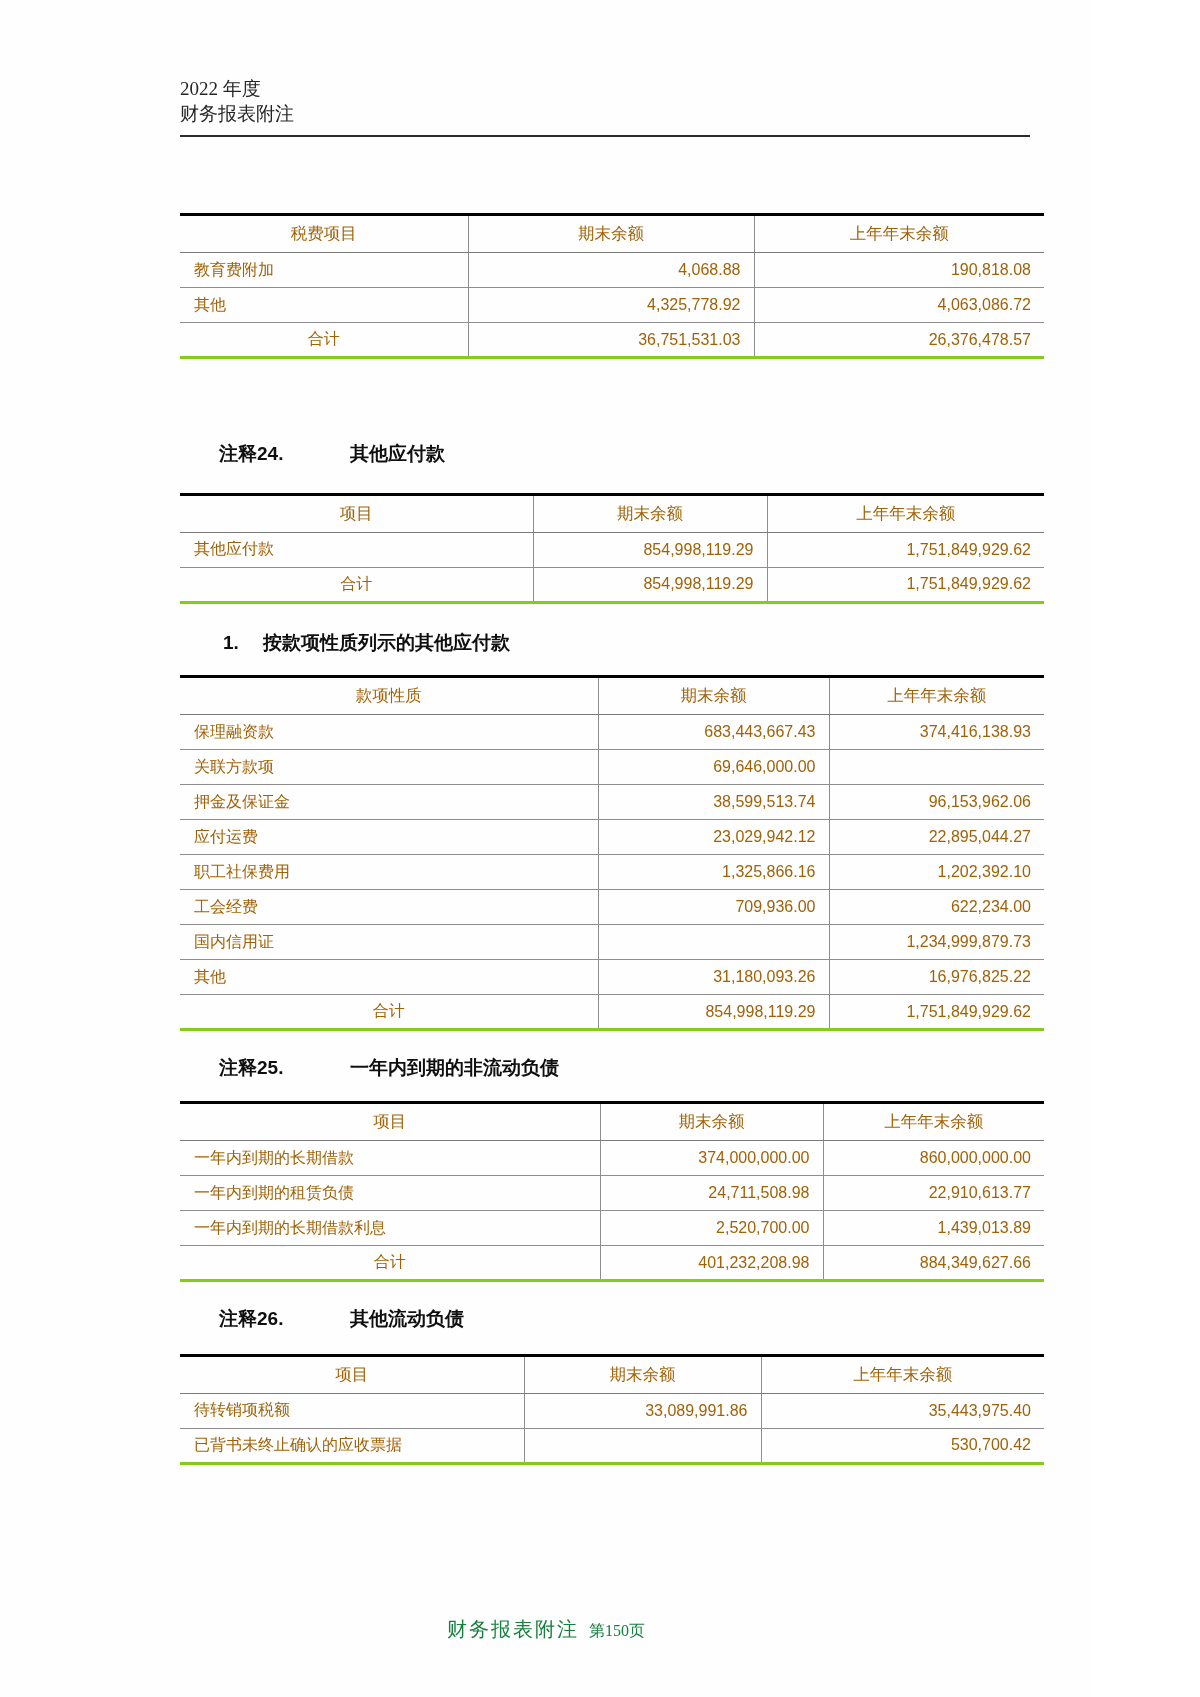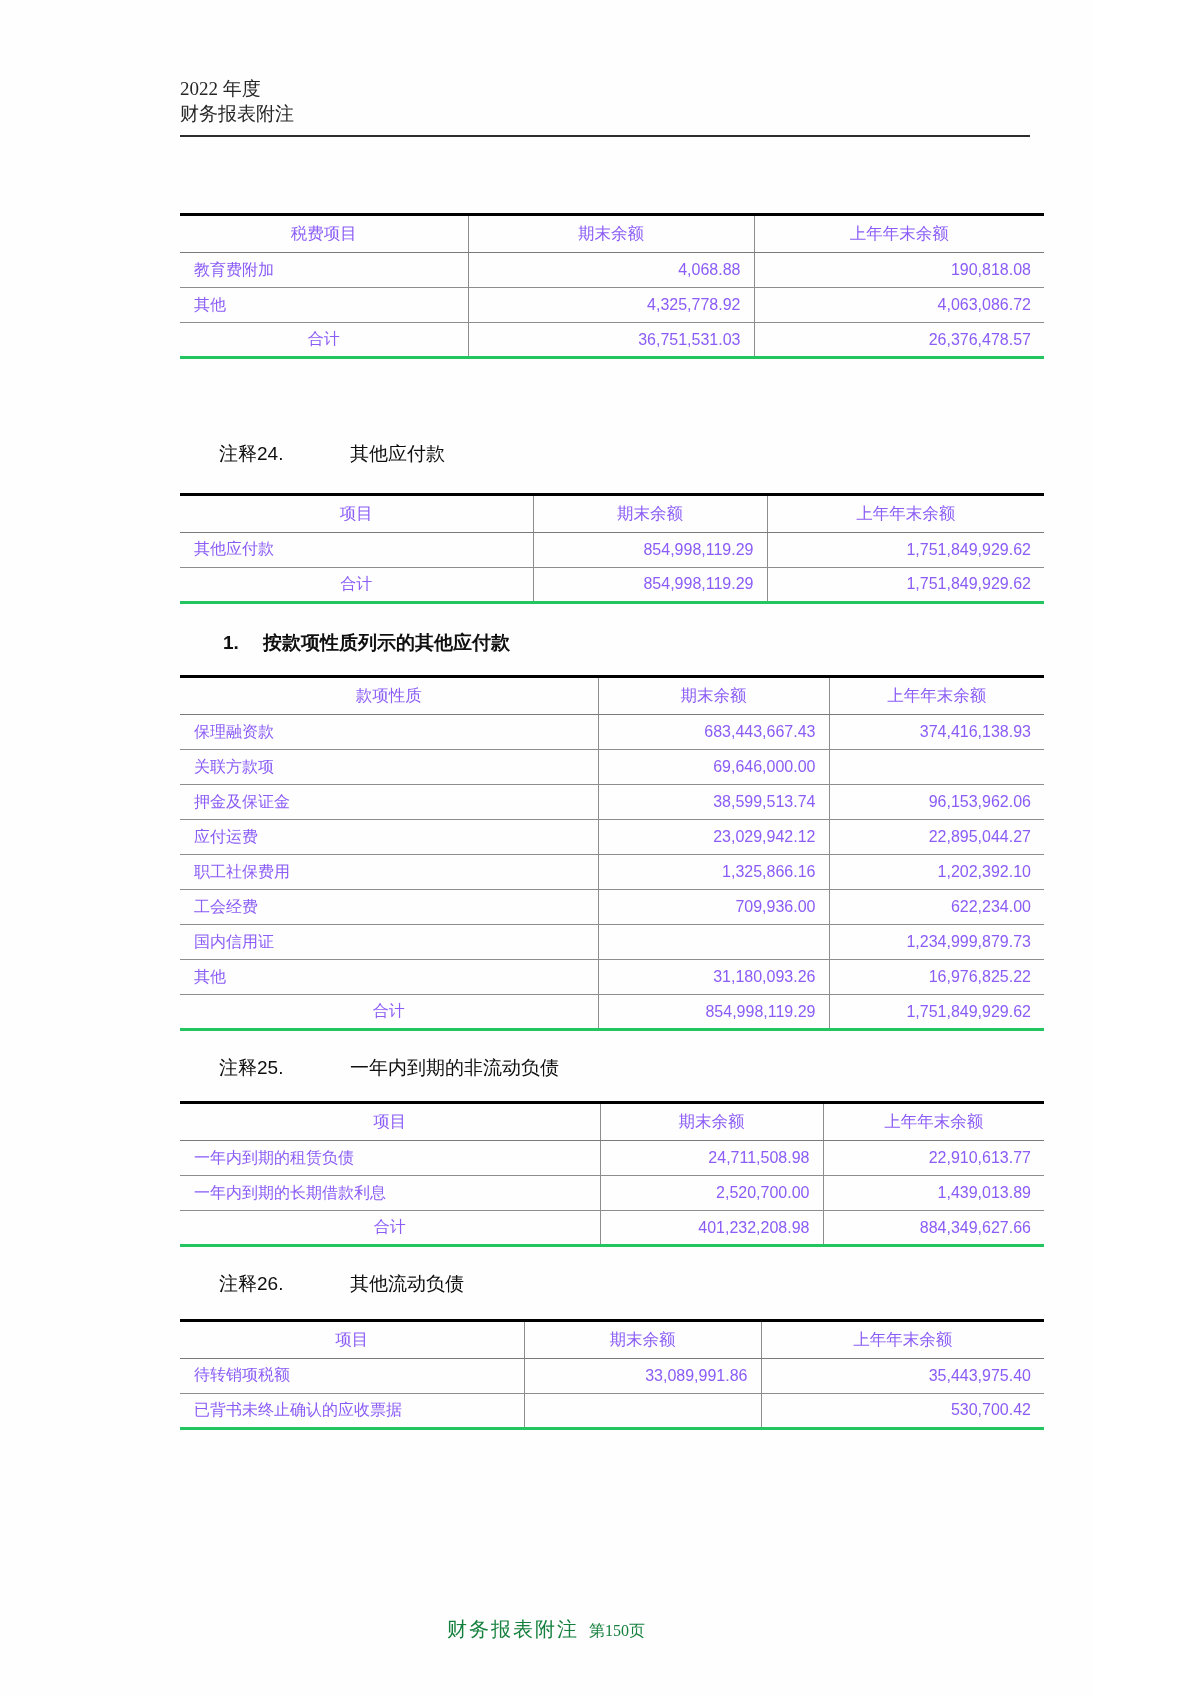--- a/index.html
+++ b/index.html
@@ -24,44 +24,44 @@
   }
   .doc-header .rule {
     margin-top:9px;
     border-bottom:2px solid #2d2d2d;
   }
   
   .note-heading {
     margin-left:180px;
     padding-left:39px;
     font-size:19px;
-    font-weight:normal;
+    font-weight:bold;
     color:#0f0f0f;
     line-height:1.35;
   }
   .note-heading .label { display:inline-block; min-width:131px; }
   .sub-heading {
     margin-left:180px;
     padding-left:43px;
     font-size:19px;
     font-weight:bold;
     color:#0f0f0f;
     line-height:1.35;
   }
   .sub-heading .label { display:inline-block; min-width:40px; }
   
   table.fin-table {
     margin-left:180px;
     width:864px;
     border-collapse:collapse;
     table-layout:fixed;
     font-size:16px;
-    color:#8b5cf6;
+    color:#a16207;
     border-top:3px solid #000;
-    border-bottom:3px solid #22c55e;
+    border-bottom:3px solid #84cc16;
   }
   .fin-table th {
     height:38px;
     font-weight:normal;
     text-align:center;
     border-bottom:1px solid #7a7a7a;
     font-size:16.5px;
   }
   .fin-table td { height:35px; border-bottom:1px solid #8d8d8d; }
   .fin-table tr:last-child td { border-bottom:none;margin-top:23px; }
@@ -235,20 +235,25 @@
         <col style="width:223px">
         <col style="width:221px">
       </colgroup>
     <tbody>
         <tr>
       <th>项目</th>
       <th>期末余额</th>
       <th>上年年末余额</th>
     </tr>
     <tr>
+      <td class="col-item">一年内到期的长期借款</td>
+      <td class="col-num">374,000,000.00</td>
+      <td class="col-num">860,000,000.00</td>
+    </tr>
+    <tr>
       <td class="col-item">一年内到期的租赁负债</td>
       <td class="col-num">24,711,508.98</td>
       <td class="col-num">22,910,613.77</td>
     </tr>
     <tr>
       <td class="col-item">一年内到期的长期借款利息</td>
       <td class="col-num">2,520,700.00</td>
       <td class="col-num">1,439,013.89</td>
     </tr>
     <tr class="total-row">

